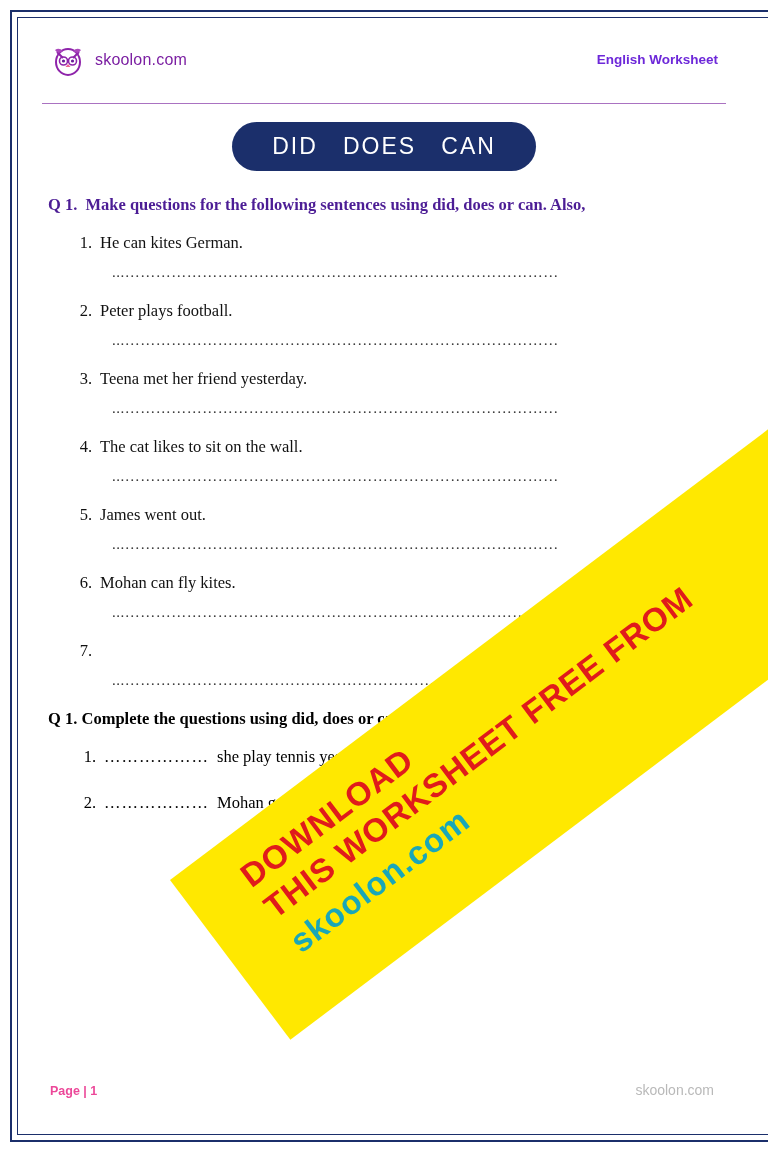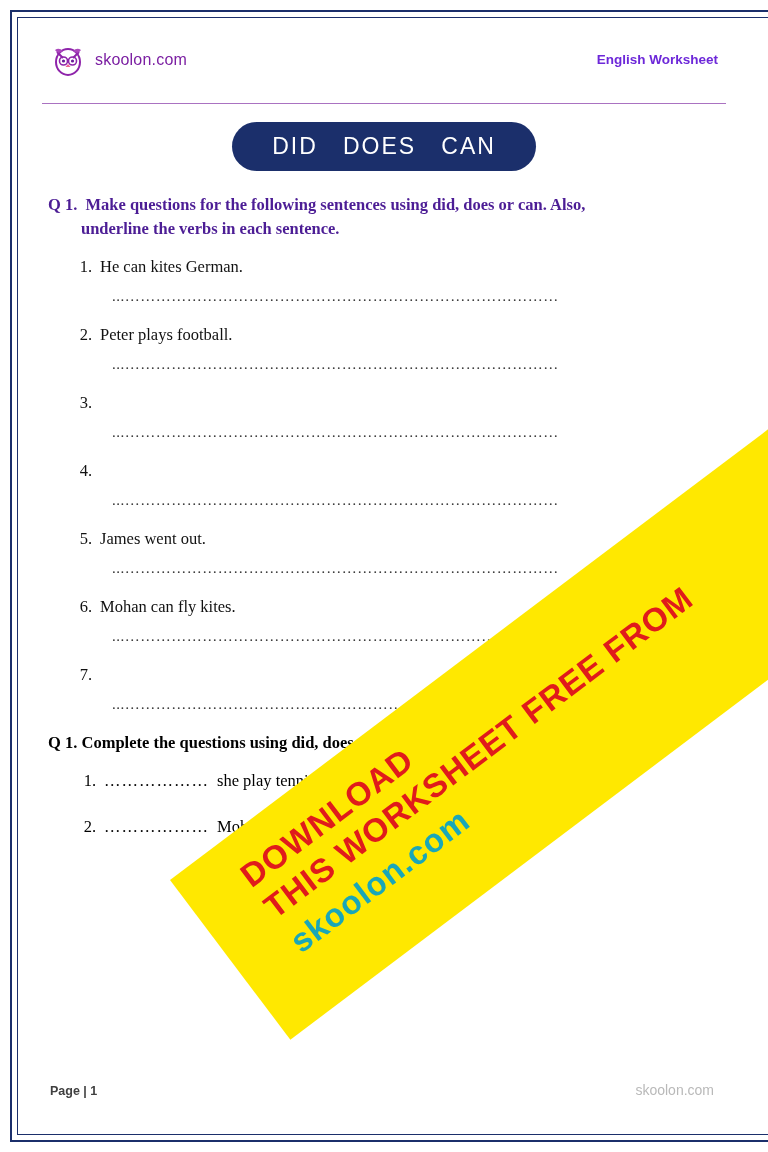--- a/index.html
+++ b/index.html
@@ -184,21 +184,21 @@
     margin-right: 8px;
   }
   
   .footer-left {
     position: absolute;
     left: 22px;
     bottom: 26px;
     font-family: "Liberation Sans", sans-serif;
     font-size: 12.5px;
     font-weight: bold;
-    color: #404040;
+    color: #ec4899;
   }
   .footer-right {
     position: absolute;
     right: 26px;
     bottom: 26px;
     font-family: "Liberation Sans", sans-serif;
     font-size: 14px;
     color: #b9b9b9;
   }
   
@@ -274,21 +274,20 @@
 
     <div class="title-wrap">
       <div class="title-pill">DID   DOES   CAN</div>
     </div>
 
     <div class="body-area">
 
       <div class="q-head">
         <span class="q-num">Q 1.</span>
         <span>Make questions for the following sentences using did, does or can. Also,</span>
-        <span class="q-text-2">underline the verbs in each sentence.</span>
       </div>
 
       <div class="items">
 
         <div class="item">
           <div class="item-line">
             <span class="item-num">1.</span>
             <span>He can kites German.</span>
           </div>
           <div class="answer-dots">...…………………………………………………………………………</div>
@@ -298,27 +297,29 @@
           <div class="item-line">
             <span class="item-num">2.</span>
             <span>Peter plays football.</span>
           </div>
           <div class="answer-dots">...…………………………………………………………………………</div>
         </div>
 
         <div class="item">
           <div class="item-line">
             <span class="item-num">3.</span>
+            <span>Teena met her friend yesterday.</span>
           </div>
           <div class="answer-dots">...…………………………………………………………………………</div>
         </div>
 
         <div class="item">
           <div class="item-line">
             <span class="item-num">4.</span>
+            <span>The cat likes to sit on the wall.</span>
           </div>
           <div class="answer-dots">...…………………………………………………………………………</div>
         </div>
 
         <div class="item">
           <div class="item-line">
             <span class="item-num">5.</span>
             <span>James went out.</span>
           </div>
           <div class="answer-dots">...…………………………………………………………………………</div>

